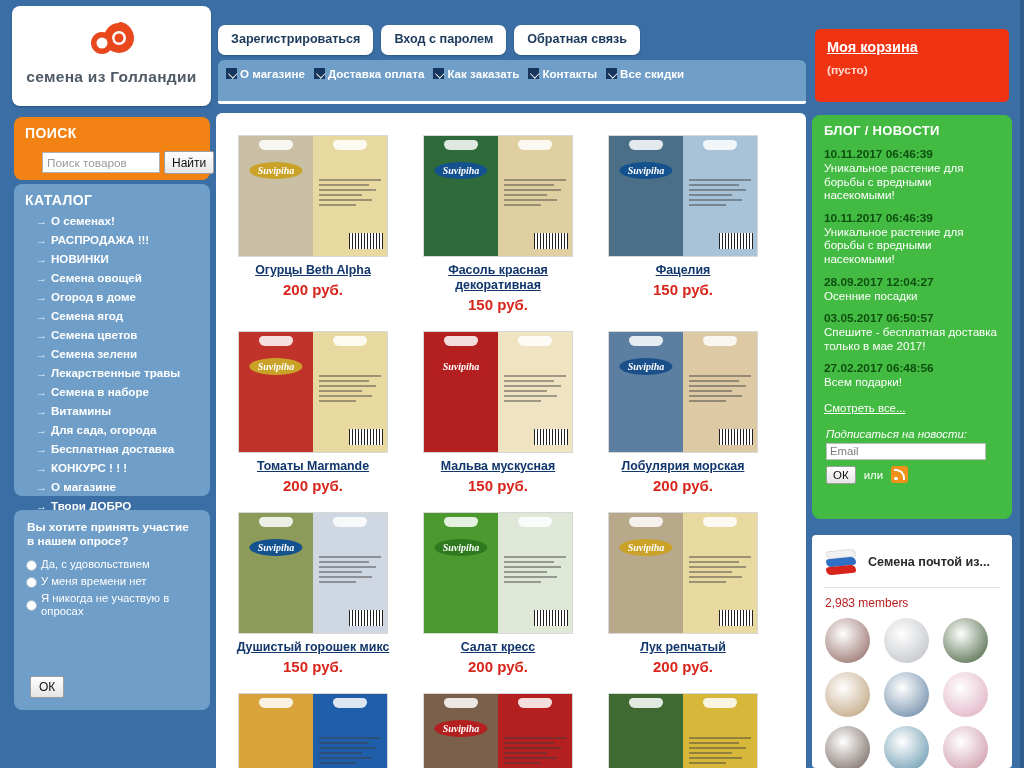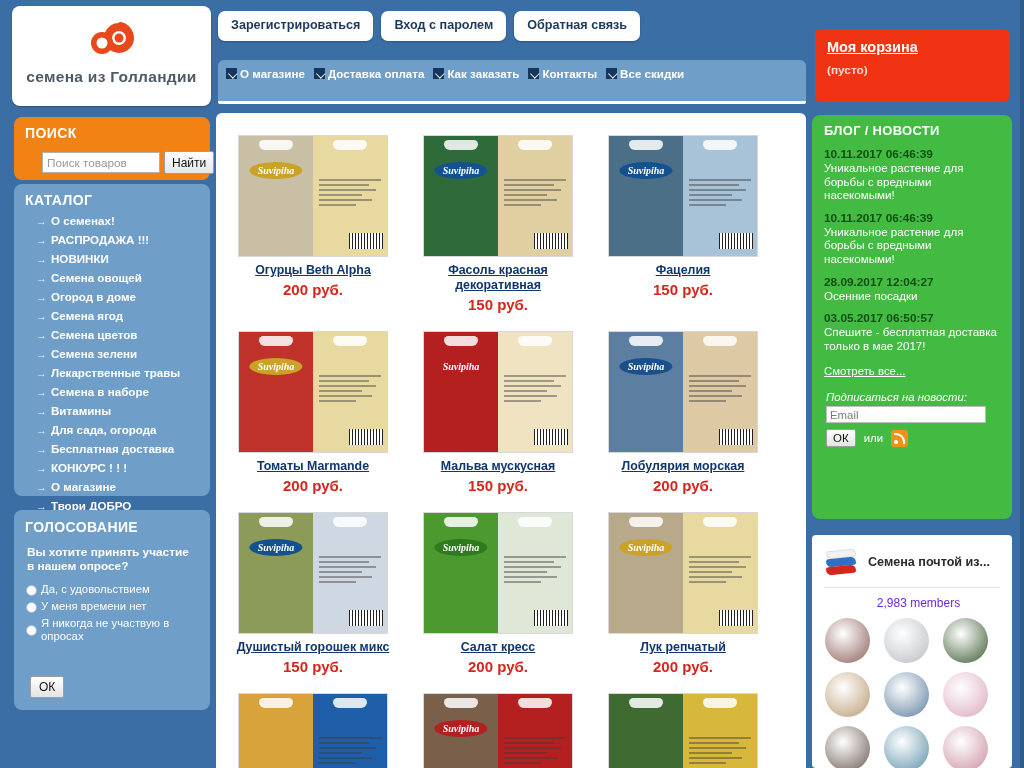--- a/index.html
+++ b/index.html
@@ -32,21 +32,21 @@
   }
   .logo-text {
     position: absolute; left: 0; right: 0; top: 62px;
     text-align: center;
     font-size: 15.5px; font-weight: bold;
     color: #4e5a66;
     letter-spacing: .3px;
   }
 
   .topbtns {
-    position: absolute; left: 218px; top: 11px;
+    position: absolute; left: 218px; top: 25px;
     display: flex; gap: 8px;
   }
   .topbtn {
     background: #ffffff;
     border-radius: 7px;
     padding: 8px 13px 9px 13px;
     font-size: 12.6px; font-weight: bold;
     color: #1b3a5c;
     white-space: nowrap;
     box-shadow: 0 1px 2px rgba(0,0,0,.22);
@@ -404,21 +404,21 @@
     font-size: 12.6px; font-weight: bold;
     color: #2b2b2b;
     cursor: pointer;
   }
   .social-divider {
     margin: 10px 12px 0 12px;
     height: 1px; background: #e4e4e4;
   }
   .members {
     margin: 8px 0 0 13px;
-    font-size: 12px; color: #6d28d9; text-align: center;
+    font-size: 12px; color: #b91c1c;
   }
   .avatars {
     display: flex; flex-wrap: wrap;
     margin: 8px 0 0 13px;
     width: 178px;
   }
   .avatar {
     width: 45px; height: 45px;
     border-radius: 50%;
     margin: 0 14px 9px 0;
@@ -555,21 +555,20 @@
           <span>Твори ДОБРО</span>
         </li>
         <li class="cat-item">
           <span class="cat-arrow">→</span>
           <span>Вопрос - ответ</span>
         </li>
       </ul>
   </div>
 
   <div class="panel poll-panel">
-    <div class="panel-head">ГОЛОСОВАНИЕ</div>
     <div class="poll-q">Вы хотите принять участие в нашем опросе?</div>
     <div class="poll-opts" id="poll-opts">
         <div class="poll-opt">
           <span class="radio"></span>
           <span class="poll-label">Да, с удовольствием</span>
         </div>
         <div class="poll-opt">
           <span class="radio"></span>
           <span class="poll-label">У меня времени нет</span>
         </div>
@@ -856,20 +855,24 @@
           <div class="news-date">10.11.2017 06:46:39</div>
           <div class="news-text">Уникальное растение для борьбы с вредными насекомыми!</div>
         </div>
         <div class="news-item">
           <div class="news-date">28.09.2017 12:04:27</div>
           <div class="news-text">Осенние посадки</div>
         </div>
         <div class="news-item">
           <div class="news-date">03.05.2017 06:50:57</div>
           <div class="news-text">Спешите - бесплатная доставка только в мае 2017!</div>
+        </div>
+        <div class="news-item">
+          <div class="news-date">27.02.2017 06:48:56</div>
+          <div class="news-text">Всем подарки!</div>
         </div>
       </div>
     <div class="news-all">Смотреть все...</div>
     <div class="sub-label">Подписаться на новости:</div>
     <input class="sub-input" type="text" placeholder="Email" style="">
     <div class="sub-row">
       <button class="sub-ok">ОК</button>
       <span class="sub-or">или</span>
       <span class="rss"></span>
     </div>

